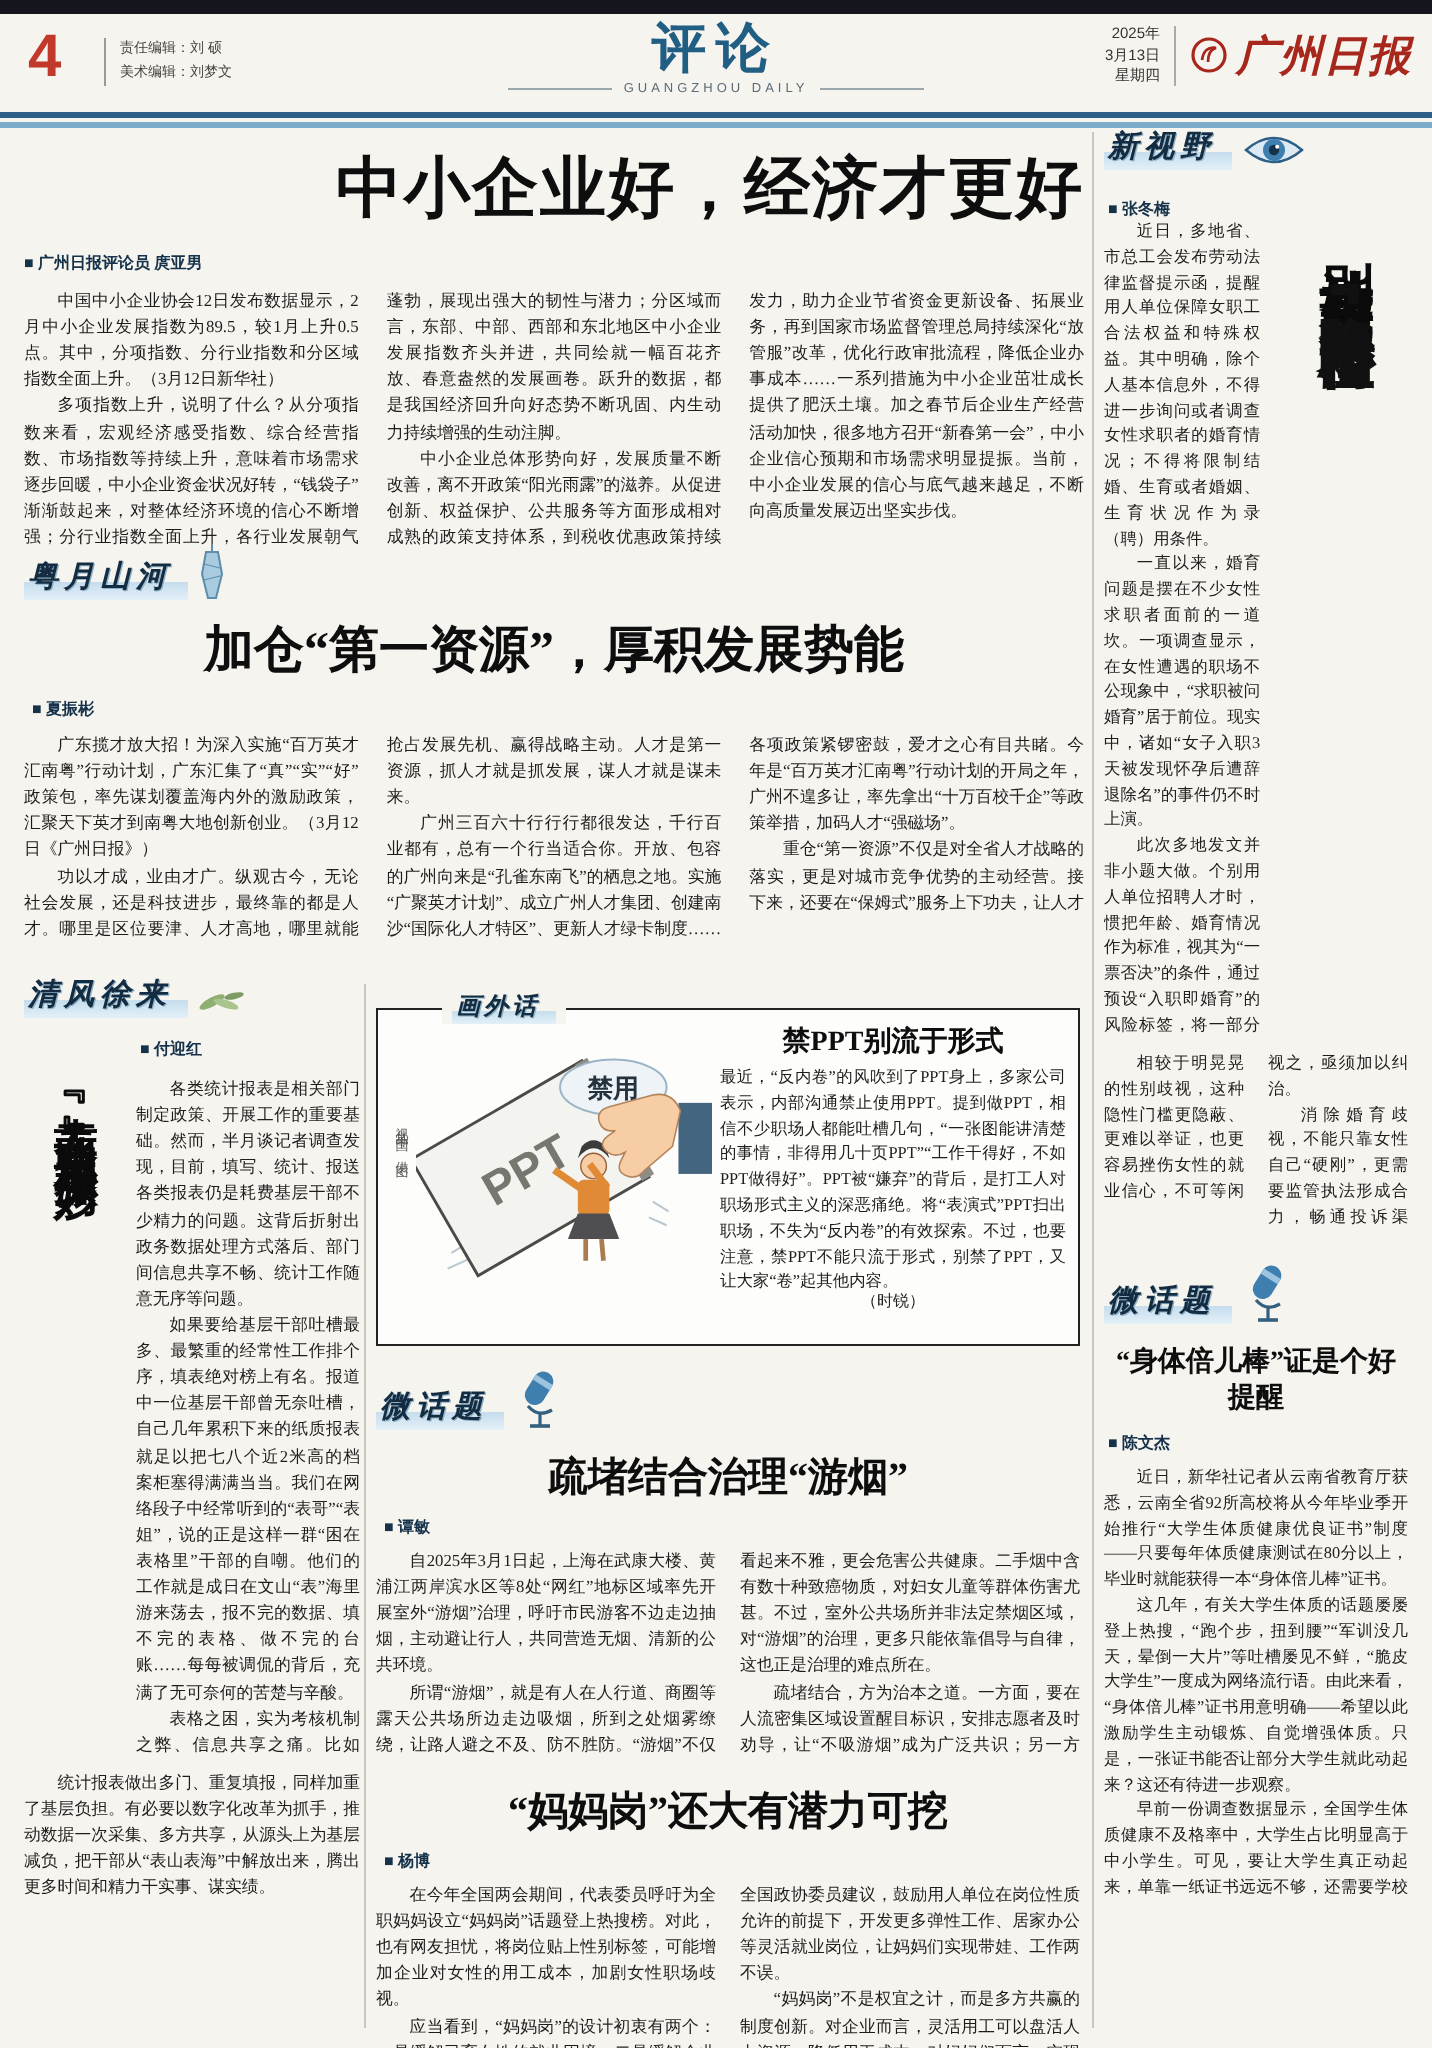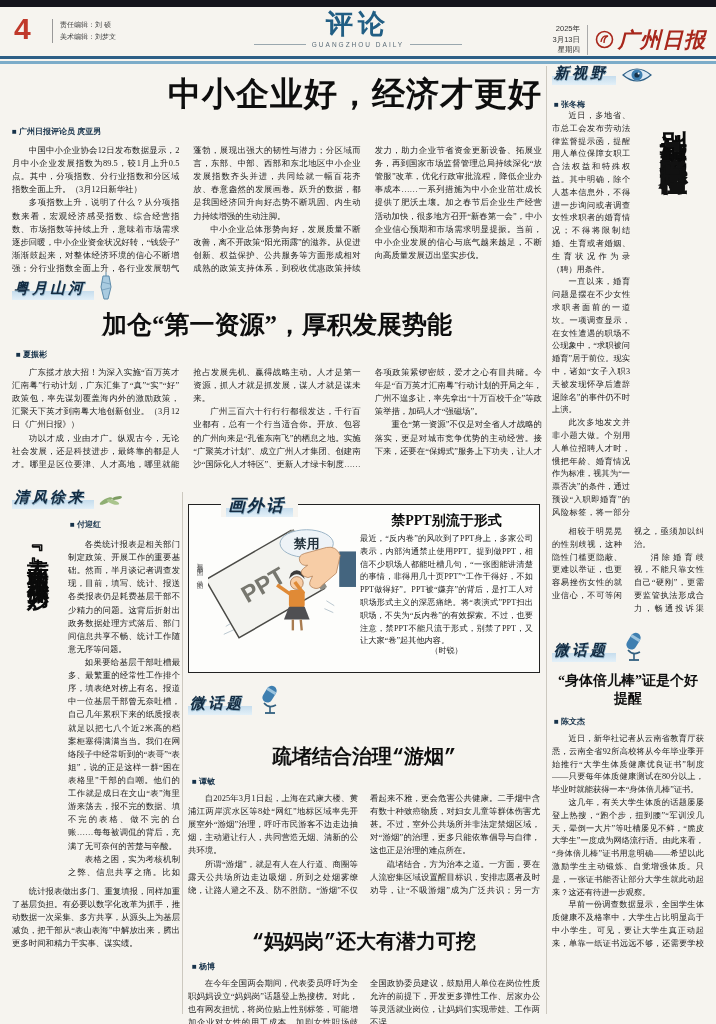--- a/index.html
+++ b/index.html
@@ -11,21 +11,21 @@
   .hdr{position:absolute;left:0;top:10px;width:716px;height:44px;}
   .pagenum{position:absolute;left:14px;top:2px;font-size:30px;font-weight:900;color:#c0392b;}
   .editors{position:absolute;left:52px;top:9px;border-left:1px solid #999;padding-left:7px;
            font-size:7px;color:#444;line-height:1.7;}
   .hdr-center{position:absolute;left:238px;width:240px;top:0;text-align:center;}
   .hdr-title{font-family:"Liberation Serif",serif;font-size:27px;font-weight:900;color:#215e84;
              letter-spacing:5px;line-height:1.1;}
   .hdr-sub{margin-top:1px;display:flex;align-items:center;justify-content:center;gap:6px;}
   .hdr-sub .ln{display:inline-block;width:52px;height:1px;background:#9aa7ae;}
   .hdr-sub .en{font-size:6.5px;letter-spacing:2px;color:#5a6b77;}
-  .hdr-right{position:absolute;right:10px;top:14px;display:flex;align-items:center;gap:7px;}
+  .hdr-right{position:absolute;right:10px;top:2px;display:flex;align-items:center;gap:7px;}
   .dates{text-align:right;font-size:7.5px;color:#333;line-height:1.4;}
   .vdiv{width:1px;height:30px;background:#aaa;}
   .masthead{display:flex;align-items:center;gap:4px;}
   .masthead-text{font-family:"Liberation Serif",serif;font-style:italic;font-weight:700;
                  font-size:21px;color:#a8271c;letter-spacing:1px;}
   .rule1{position:absolute;left:0;top:56px;width:716px;height:3px;background:#2d5f86;}
   .rule2{position:absolute;left:0;top:61px;width:716px;height:3px;background:#7cacc9;}
 
   
   .body-text{font-family:"Liberation Serif",serif;font-size:8.4px;line-height:1.56;
@@ -34,21 +34,21 @@
   .cols-3{column-count:3;column-gap:14px;}
   .cols-2{column-count:2;column-gap:12px;}
   .byline{font-size:8px;color:#16324a;font-weight:bold;}
 
   
   .logo-row{display:flex;align-items:flex-end;gap:5px;}
   .logo-text{font-family:"Liberation Serif",serif;font-style:italic;font-weight:900;
              font-size:15px;color:#142c42;letter-spacing:3px;padding:0 8px 2px 2px;
              background:linear-gradient(180deg,rgba(0,0,0,0) 58%,#c6dded 58%,#e3f0f8 100%);
              text-shadow:0.6px 0.6px 0 #8fb1c6;}
-  .logo-sm{font-size:17px;letter-spacing:2px;text-align:center;}
+  .logo-sm{font-size:12px;letter-spacing:2px;text-align:center;}
 
   
   .head-xl{text-align:right;font-size:33px;font-weight:900;letter-spacing:1px;color:#0e0e0e;}
   .head-serif{font-family:"Liberation Serif",serif;text-align:center;font-size:25px;
               font-weight:900;color:#0e0e0e;}
   .head-m{font-family:"Liberation Serif",serif;text-align:center;font-size:20px;
           font-weight:900;color:#0e0e0e;}
   .head-s{font-family:"Liberation Serif",serif;font-size:14px;font-weight:900;color:#0e0e0e;
           text-align:center;}
   .vert{writing-mode:vertical-rl;text-orientation:upright;}
@@ -79,21 +79,21 @@
               padding-top:48px;}
   .ppt-right{flex:1;display:flex;flex-direction:column;}
   .ppt-title{margin:2px 0 3px;}
   .ppt-body{height:112px;font-size:8.2px;}
   .ppt-sig{text-align:center;font-size:8px;color:#222;font-family:"Liberation Serif",serif;}
 
   .mic-row{display:flex;align-items:flex-end;gap:4px;margin-top:12px;}
   #center-sec .a-byline{margin:6px 0 0 4px;}
   #center-sec .smoke-text{height:108px;margin-top:5px;}
   #center-sec .mama-text{height:112px;margin-top:5px;}
-  #center-sec .head-m{margin-top:28px;font-family:Liberation Mono, monospace;}
+  #center-sec .head-m{margin-top:10px;}
 
   #right-sec .r-byline{margin:14px 0 0 2px;}
   #right-sec .flexrow{display:flex;margin-top:0;gap:13px;}
   #right-sec .r-text{width:82px;height:410px;font-size:8.2px;}
   #right-sec .r-vhead{width:64px;height:410px;display:flex;justify-content:center;}
   #right-sec .r-bottom{height:94px;margin-top:6px;font-size:8.2px;}
   #right-sec .fit-head{margin-top:10px;}
   #right-sec .fit-text{height:214px;margin-top:6px;font-size:8.2px;}
 
   .vline{position:absolute;width:1px;background:#ccc8bf;}

